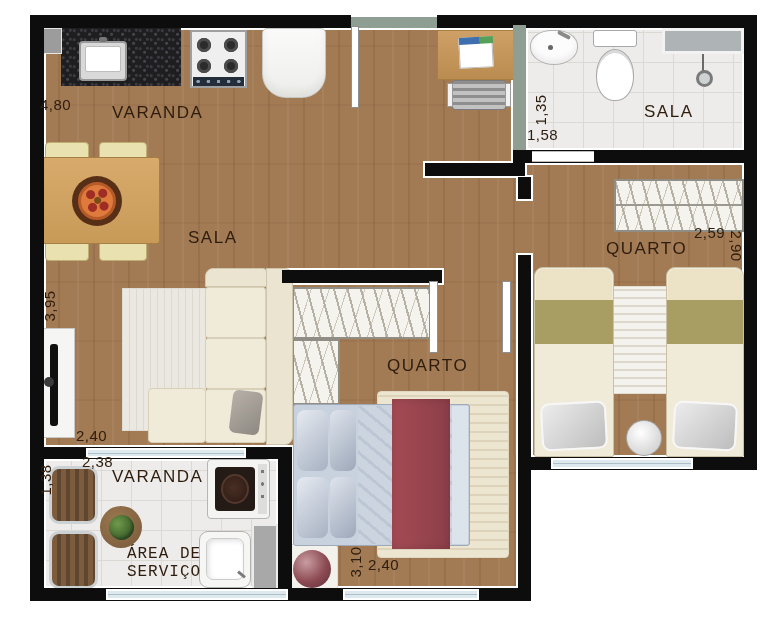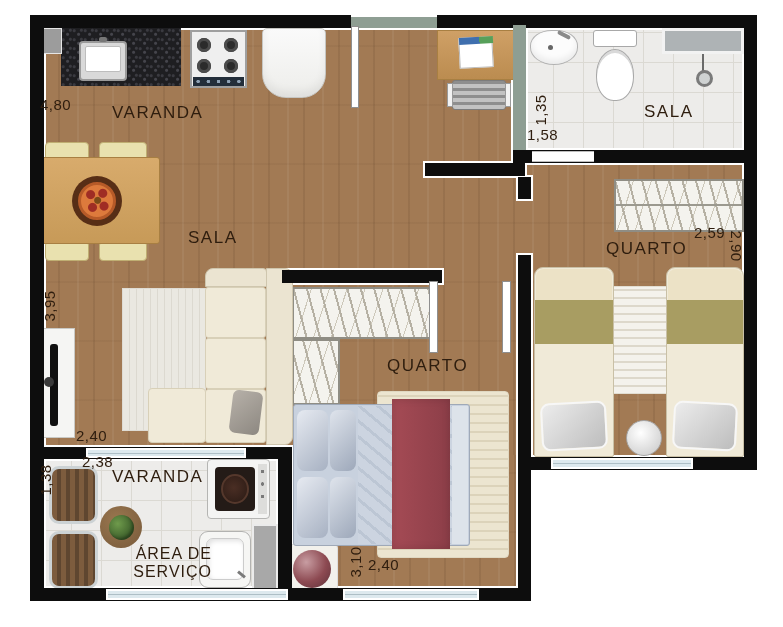--- a/index.html
+++ b/index.html
@@ -31,21 +31,21 @@
   .hatch{background-color:#f4f3ee;
     background-image:
       repeating-linear-gradient(75deg, rgba(0,0,0,0) 0 11px, #b6b1a4 11px 13px),
       repeating-linear-gradient(108deg, rgba(0,0,0,0) 0 16px, #cdc8ba 16px 17px);
     border:2px solid #8f8d84;}
 
   .rlab{position:absolute;color:#2e1d0e;font-size:17px;letter-spacing:1.5px;white-space:nowrap;z-index:40;}
   .dlab{position:absolute;color:#2e1d0e;font-size:15px;letter-spacing:.5px;white-space:nowrap;z-index:40;}
   .vlab{transform:translate(-50%,-50%) rotate(-90deg);}
   .vlab90{transform:translate(-50%,-50%) rotate(90deg);}
-  .wrap{white-space:normal;text-align:right;line-height:1.15;letter-spacing:1px;}.z30{z-index:30}.z35{z-index:35}
+  .wrap{white-space:normal;text-align:center;line-height:1.15;letter-spacing:1px;font-family:Liberation Mono, monospace;}.z30{z-index:30}.z35{z-index:35}
 </style>
 </head>
 <body>
 
 <div class="plan">
 
   <div class="f wood" style="left:44px;top:28px;width:700px;height:430px;"></div>
   <div class="f wood" style="left:290px;top:455px;width:235px;height:135px;"></div>
   <div class="f tile" style="left:524px;top:28px;width:220px;height:124px;"></div>
   <div class="f tile" style="left:42px;top:455px;width:238px;height:135px;"></div>

